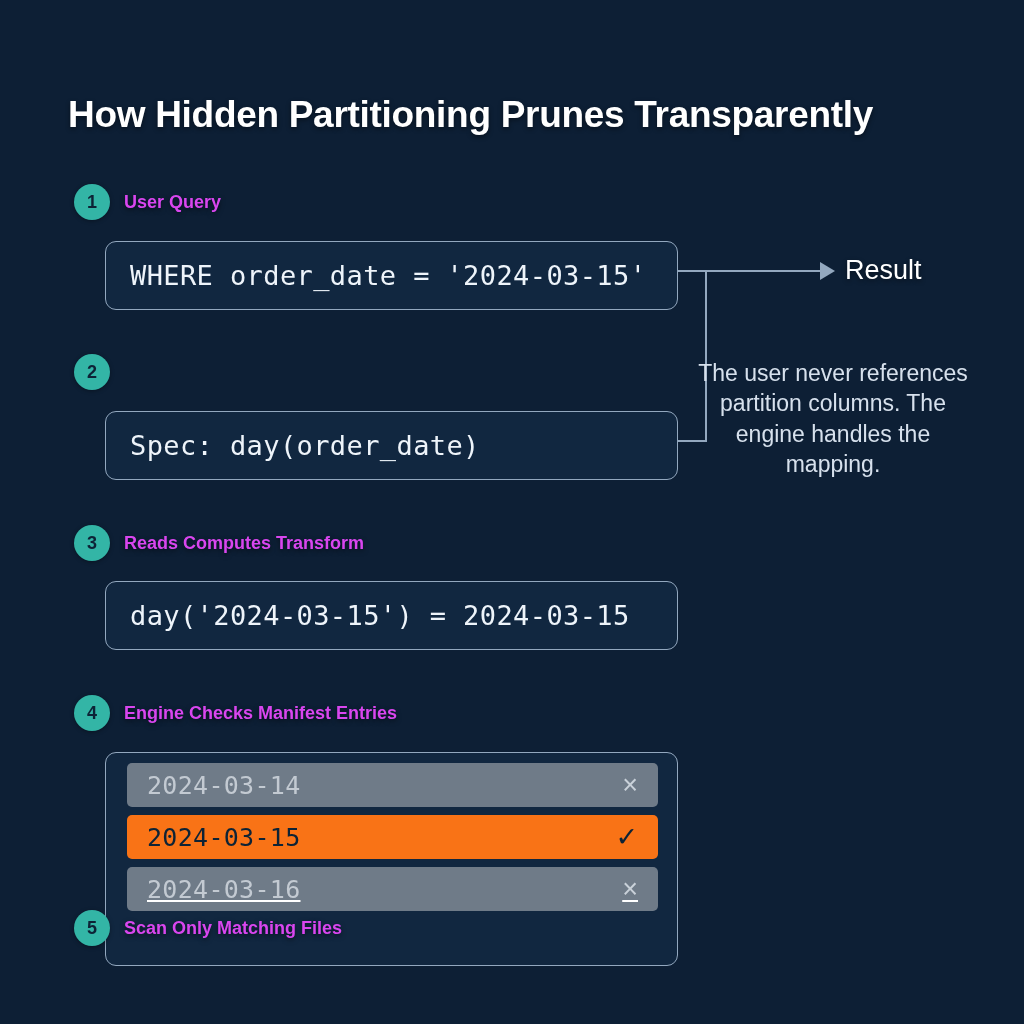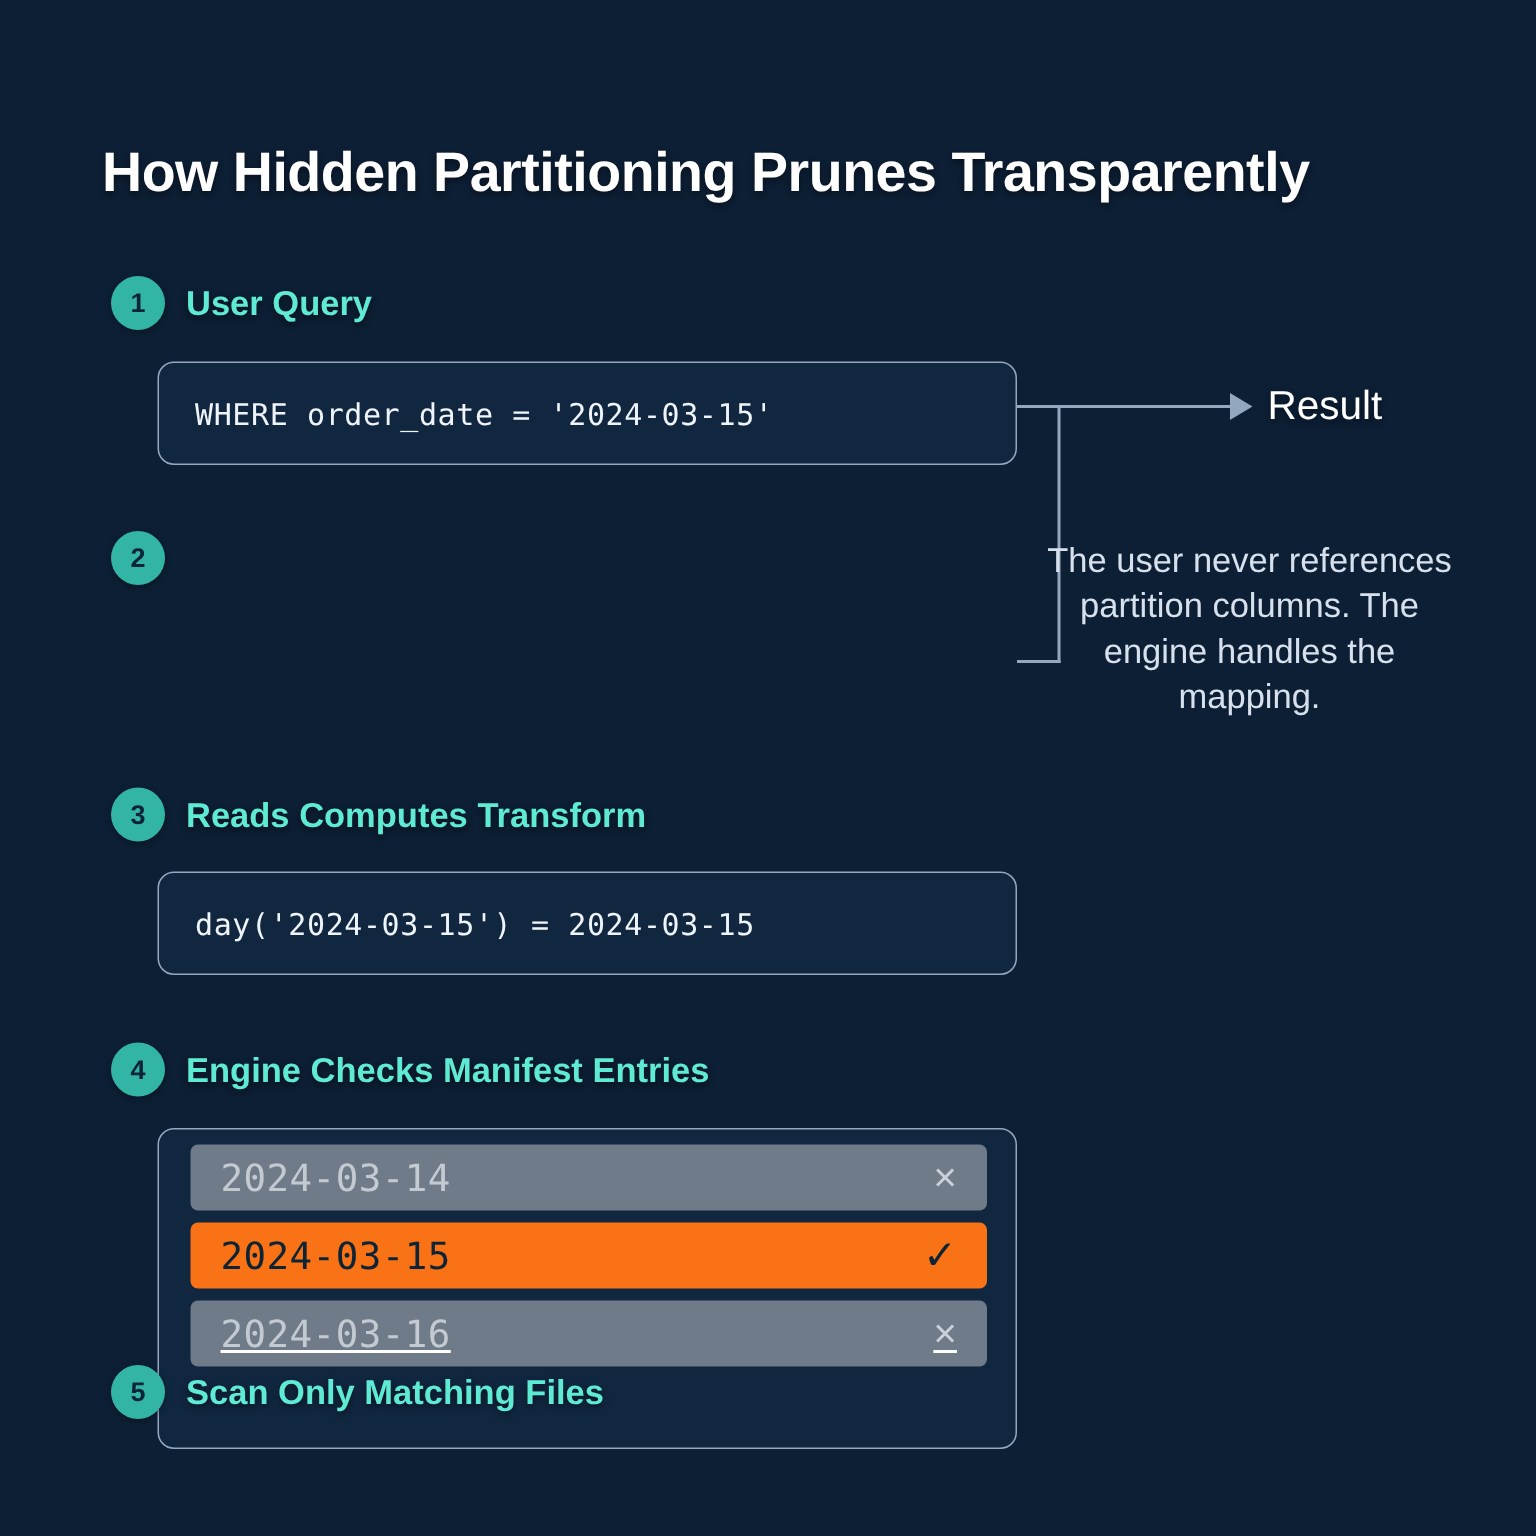--- a/index.html
+++ b/index.html
@@ -35,40 +35,40 @@
     background:#33b5a6;
     color:#0d2336;
     font-size:18px;
     font-weight:bold;
     display:flex; align-items:center; justify-content:center;
     flex:0 0 auto;
     box-shadow:0 1px 4px rgba(0,0,0,0.35);
   }
   .step-label {
     margin-left:14px;
-    font-size:23px;
+    font-size:18px;
     font-weight:bold;
-    color:#5eead4;
+    color:#d946ef;
     white-space:nowrap;
     text-shadow:0 2px 5px rgba(0,0,0,0.5);
   }
 
   
   .code-box {
     position:absolute;
     border:1.6px solid #93a8bf;
     border-radius:11px;
     background:#112740;
     display:flex;
     align-items:center;
     padding-left:24px;
   }
   .code-text {
     font-family:"DejaVu Sans Mono","Liberation Mono",monospace;
-    font-size:20px;
+    font-size:27px;
     color:#eef4fa;
     white-space:pre;
     letter-spacing:0.4px;
   }
 
   
   .manifest-box {
     position:absolute;
     left:105px; top:752px;
     width:573px; height:214px;
@@ -146,20 +146,23 @@
   <div class="step-head" style="left:74px; top:184px;">
     <div class="badge">1</div>
     <div class="step-label">User Query</div>
   </div>
   <div class="code-box" style="left:105px; top:241px; width:573px; height:69px;">
     <span class="code-text">WHERE order_date = '2024-03-15'</span>
   </div>
 
   <div class="step-head" style="left:74px; top:354px;">
     <div class="badge">2</div>
+  </div>
+  <div class="code-box" style="left:105px; top:411px; width:573px; height:69px;">
+    <span class="code-text">Spec: day(order_date)</span>
   </div>
 
   <div class="step-head" style="left:74px; top:525px;">
     <div class="badge">3</div>
     <div class="step-label">Reads Computes Transform</div>
   </div>
   <div class="code-box" style="left:105px; top:581px; width:573px; height:69px;align-items:center;">
     <span class="code-text">day('2024-03-15') = 2024-03-15</span>
   </div>
 

